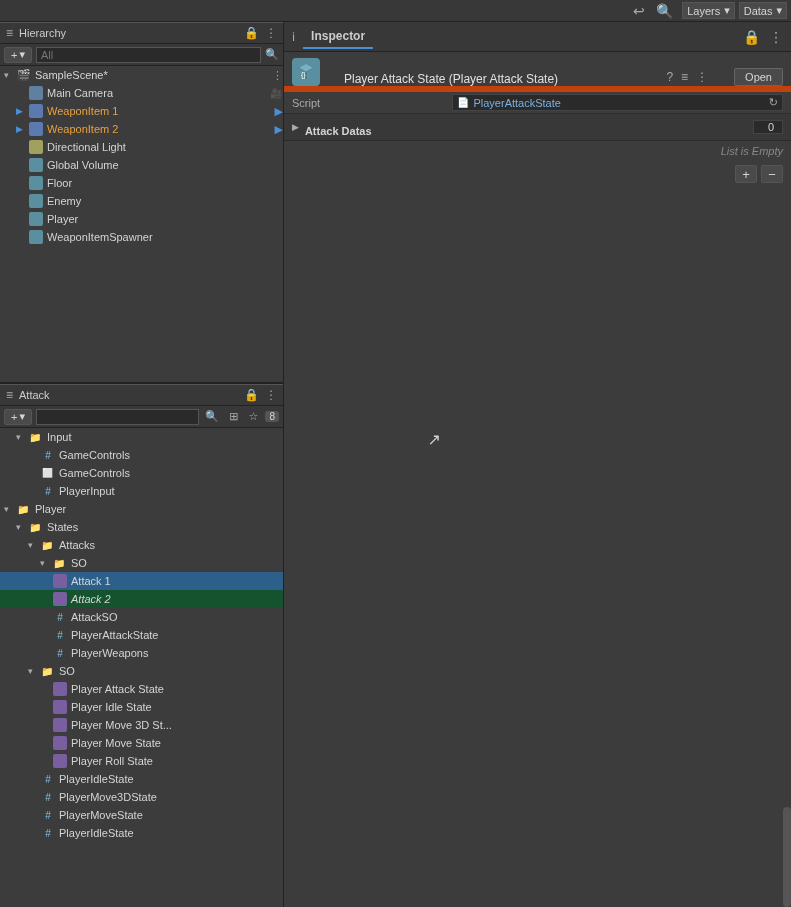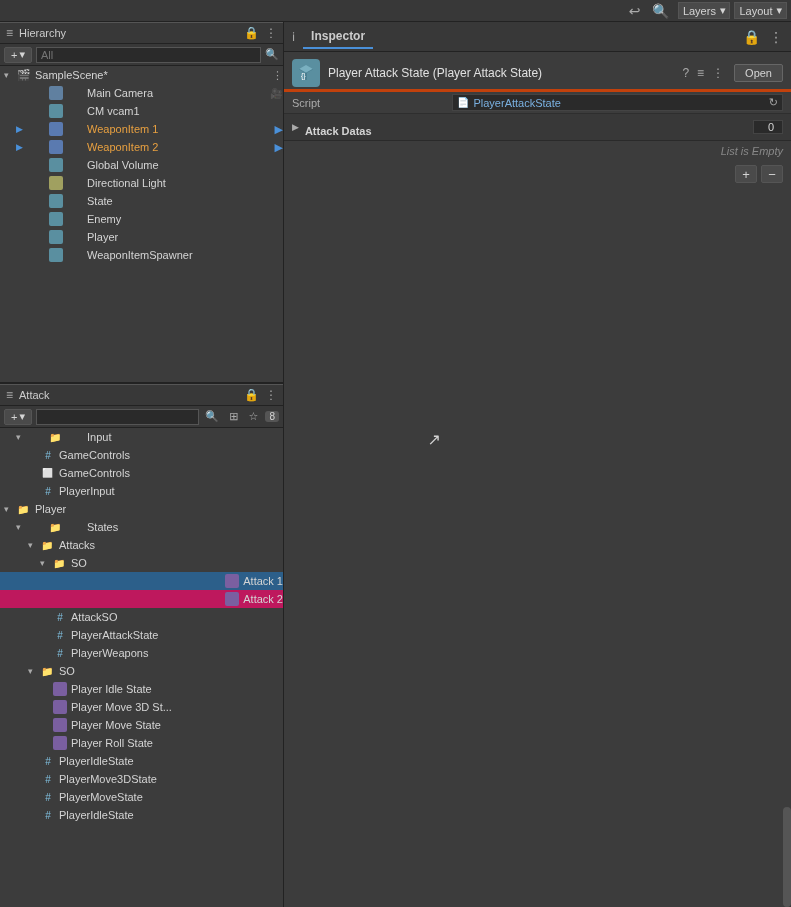--- a/index.html
+++ b/index.html
@@ -224,24 +224,24 @@
     
     .inspector-content {
       flex: 1;
       overflow-y: auto;
       padding: 4px 0;
     }
 
     .component-header {
       height: 36px;
       display: flex;
-      align-items: center;
+      align-items: flex-end;
       padding: 0 8px;
-      gap: 8px;
-      border-bottom: 3px solid #c2410c;
+      gap: 24px;
+      border-bottom: 6px solid #c2410c;
     }
     .component-icon {
       width: 28px;
       height: 28px;
       background: #5a8fa0;
       border-radius: 4px;
       display: flex;
       align-items: center;
       justify-content: center;
       font-size: 16px;
@@ -401,37 +401,37 @@
       flex: 1;
       overflow-y: auto;
       overflow-x: hidden;
     }
 
     
     ::-webkit-scrollbar { width: 8px; }
     ::-webkit-scrollbar-track { background: #2a2a2a; }
     ::-webkit-scrollbar-thumb { background: #555; border-radius: 4px; }
 
-    .indent-1 { padding-left: 16px; gap: 20px; }
+    .indent-1 { padding-left: 16px; }
     .indent-2 { padding-left: 28px; }
     .indent-3 { padding-left: 40px; }
-    .indent-4 { padding-left: 60px; justify-content: flex-end; }
+    .indent-4 { padding-left: 40px; }
   </style>
 </head>
 <body>
 
 <div class="top-bar">
   <span class="top-bar-icon">↩</span>
   <span class="top-bar-icon">🔍</span>
   <div class="top-bar-dropdown">
     <span>Layers</span>
     <span>▾</span>
   </div>
   <div class="top-bar-dropdown">
-    <span>Layout</span>
+    <span>Datas</span>
     <span>▾</span>
   </div>
 </div>
 
 <div class="main-layout">
 
   <div class="left-panel">
 
     <div class="hierarchy-panel">
       <div class="panel-header">
@@ -461,27 +461,20 @@
 
         <div class="tree-item indent-1" style="position:relative;">
           <span class="expand-arrow"></span>
           <span class="item-icon">
             <div class="go-cube go-camera"></div>
           </span>
           <span class="item-label">Main Camera</span>
           <span style="margin-left:auto; font-size:10px; color:#e07040;">🎥</span>
         </div>
 
-        <div class="tree-item indent-1">
-          <span class="expand-arrow"></span>
-          <span class="item-icon">
-            <div class="go-cube"></div>
-          </span>
-          <span class="item-label">CM vcam1</span>
-        </div>
 
         <div class="tree-item indent-1">
           <span class="expand-arrow" style="color:#4a90d9;">▶</span>
           <span class="item-icon">
             <div class="go-cube" style="background:#5a7ab0;"></div>
           </span>
           <span class="item-label orange">WeaponItem 1</span>
           <span style="margin-left:auto; color:#4a90d9; font-size:11px">▶</span>
         </div>
 
@@ -490,39 +483,39 @@
           <span class="item-icon">
             <div class="go-cube" style="background:#5a7ab0;"></div>
           </span>
           <span class="item-label orange">WeaponItem 2</span>
           <span style="margin-left:auto; color:#4a90d9; font-size:11px">▶</span>
         </div>
 
         <div class="tree-item indent-1">
           <span class="expand-arrow"></span>
           <span class="item-icon">
+            <div class="go-cube go-light"></div>
+          </span>
+          <span class="item-label">Directional Light</span>
+        </div>
+
+        <div class="tree-item indent-1">
+          <span class="expand-arrow"></span>
+          <span class="item-icon">
             <div class="go-cube"></div>
           </span>
           <span class="item-label">Global Volume</span>
         </div>
 
         <div class="tree-item indent-1">
           <span class="expand-arrow"></span>
           <span class="item-icon">
-            <div class="go-cube go-light"></div>
-          </span>
-          <span class="item-label">Directional Light</span>
-        </div>
-
-        <div class="tree-item indent-1">
-          <span class="expand-arrow"></span>
-          <span class="item-icon">
             <div class="go-cube"></div>
           </span>
-          <span class="item-label">State</span>
+          <span class="item-label">Floor</span>
         </div>
 
         <div class="tree-item indent-1">
           <span class="expand-arrow"></span>
           <span class="item-icon">
             <div class="go-cube"></div>
           </span>
           <span class="item-label">Enemy</span>
         </div>
 
@@ -616,21 +609,21 @@
         </div>
 
         <div class="tree-item indent-4" style="background:#2c5f8a;">
           <span class="expand-arrow"></span>
           <span class="item-icon">
             <div class="so-icon"></div>
           </span>
           <span class="item-label">Attack 1</span>
         </div>
 
-        <div class="tree-item indent-4" style="background:#be185d;">
+        <div class="tree-item indent-4" style="background:#14532d;font-style:italic;">
           <span class="expand-arrow"></span>
           <span class="item-icon">
             <div class="so-icon"></div>
           </span>
           <span class="item-label">Attack 2</span>
         </div>
 
 
         <div class="tree-item indent-3">
           <span class="expand-arrow"></span>
@@ -649,20 +642,27 @@
           <span class="item-icon" style="color:#80c0e0;">#</span>
           <span class="item-label">PlayerWeapons</span>
         </div>
 
         <div class="tree-item indent-2">
           <span class="expand-arrow">▾</span>
           <span class="item-icon folder-icon">📁</span>
           <span class="item-label">SO</span>
         </div>
 
+        <div class="tree-item indent-3">
+          <span class="expand-arrow"></span>
+          <span class="item-icon">
+            <div class="so-icon"></div>
+          </span>
+          <span class="item-label">Player Attack State</span>
+        </div>
 
         <div class="tree-item indent-3">
           <span class="expand-arrow"></span>
           <span class="item-icon">
             <div class="so-icon"></div>
           </span>
           <span class="item-label">Player Idle State</span>
         </div>
 
         <div class="tree-item indent-3">

